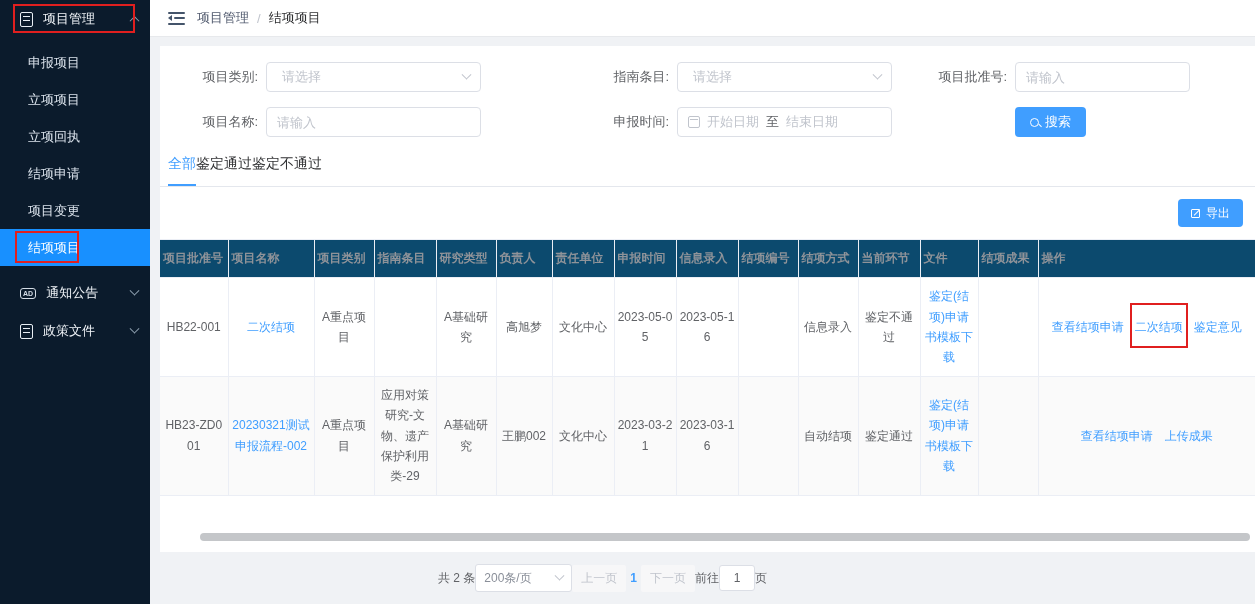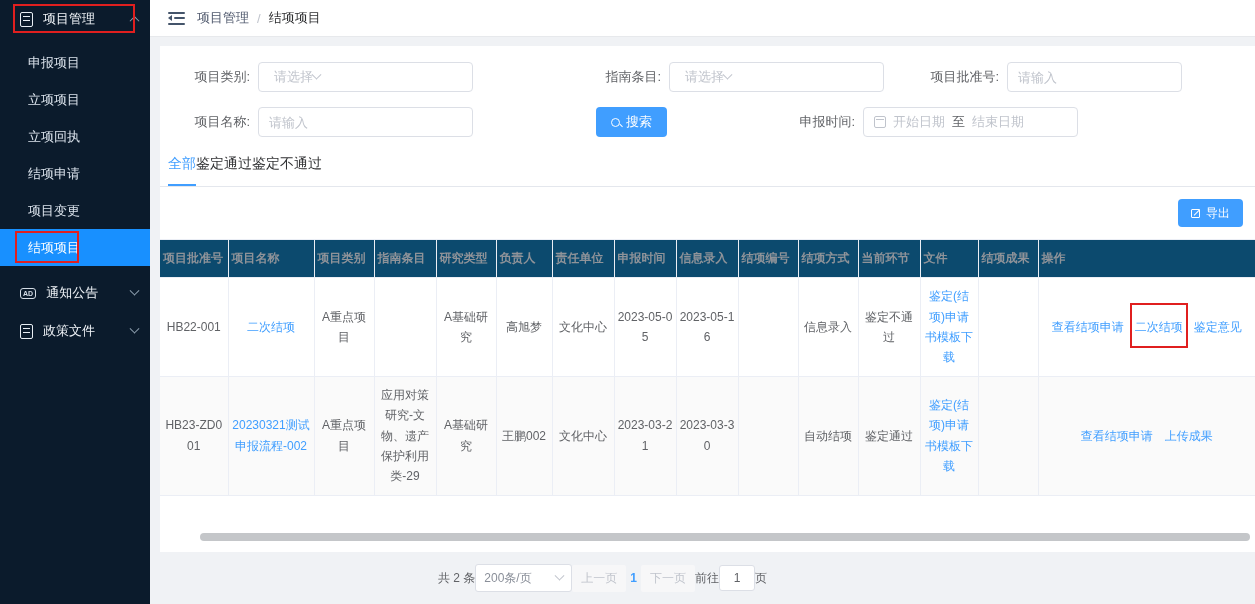--- a/index.html
+++ b/index.html
@@ -40,24 +40,24 @@
   .crumb .cur { color:#303133; }
 
   .content { position:relative; flex:1; background:#f0f2f5; }
   .card { position:absolute; left:10px; right:0; top:9px; height:506px; background:#fff; overflow:hidden; }
 
   
   .frow { display:flex; align-items:center; margin-top:16px; }
   .frow.second { margin-top:15px; }
   .fitem { display:flex; align-items:center; }
   .flabel { font-size:13px; color:#606266; text-align:right; padding-right:8px; }
-  .w1 .flabel { width:98px; } .w2 .flabel { width:88px; } .w3 .flabel { width:103px; }
+  .w1 .flabel { width:98px;margin-left:8px; } .w2 .flabel { width:88px; } .w3 .flabel { width:103px; }
   .fitem.c2 { margin-left:108px; } .fitem.c3 { margin-left:20px; }
   .ctrl { height:30px; border:1px solid #dcdfe6; border-radius:4px; background:#fff; display:flex; align-items:center; padding:0 10px; font-size:13px; color:#c0c4cc; }
-  .sel { width:215px; justify-content:flex-start; cursor:pointer;padding-left:15px; }
+  .sel { width:215px; justify-content:space-between; cursor:pointer;padding-left:15px; }
   .sel .chev2 { width:7px; height:7px; border-right:1.4px solid #c0c4cc; border-bottom:1.4px solid #c0c4cc; transform:rotate(45deg) translate(-2px,-2px); }
   input.inp { width:215px; height:30px; border:1px solid #dcdfe6; border-radius:4px; padding:0 10px; font-size:13px; color:#0f766e; font-family:inherit; outline:none; }
   input.inp.short { width:175px; }
   input.inp::placeholder { color:#c0c4cc; }
   .daterange { width:215px; gap:7px; cursor:pointer; }
   .daterange .to { color:#606266; }
   .cal-ic { width:12px; height:12px; border:1.3px solid #c0c4cc; border-radius:2px; position:relative; flex-shrink:0; }
   .cal-ic::after { content:''; position:absolute; left:1px; right:1px; top:2px; height:1.3px; background:#c0c4cc; }
   .btn { background:#409eff; color:#fff; border:none; border-radius:4px; height:30px; padding:0 15px; font-size:13px; display:inline-flex; align-items:center; gap:6px; cursor:pointer; font-family:inherit; }
   .mag { width:9px; height:9px; border:1.4px solid #fff; border-radius:50%; position:relative; }
@@ -174,35 +174,35 @@
             <span class="flabel">项目批准号:</span>
             <input class="inp short" placeholder="请输入" style="">
           </div>
         </div>
 
         <div class="frow second">
           <div class="fitem w1">
             <span class="flabel">项目名称:</span>
             <input class="inp" placeholder="请输入" style="">
           </div>
-          <div class="fitem w3 c3">
-            <span class="flabel"></span>
-            <button class="btn">
-              <span class="mag"></span>
-              <span>搜索</span>
-            </button>
-          </div>
           <div class="fitem w2 c2">
             <span class="flabel">申报时间:</span>
             <div class="ctrl daterange">
               <span class="cal-ic"></span>
               <span>开始日期</span>
               <span class="to">至</span>
               <span>结束日期</span>
             </div>
+          </div>
+          <div class="fitem w3 c3">
+            <span class="flabel"></span>
+            <button class="btn">
+              <span class="mag"></span>
+              <span>搜索</span>
+            </button>
           </div>
         </div>
 
         <div class="tabs">
           <span class="tab active">全部</span>
           <span class="tab">鉴定通过</span>
           <span class="tab">鉴定不通过</span>
         </div>
 
         <div class="toolbar">
@@ -271,21 +271,21 @@
             </tr>
             <tr class="r2 striped">
               <td>HB23-ZD001</td>
               <td><a class="lnk">20230321测试申报流程-002</a></td>
               <td>A重点项目</td>
               <td>应用对策研究-文物、遗产保护利用类-29</td>
               <td>A基础研究</td>
               <td>王鹏002</td>
               <td>文化中心</td>
               <td>2023-03-21</td>
-              <td>2023-03-30</td>
+              <td>2023-03-16</td>
               <td></td>
               <td>自动结项</td>
               <td>鉴定通过</td>
               <td><a class="lnk">鉴定(结项)申请书模板下载</a></td>
               <td></td>
               <td class="ops">
                 <a class="lnk">查看结项申请</a><a class="lnk">上传成果</a>
               </td>
             </tr>
           </tbody>

